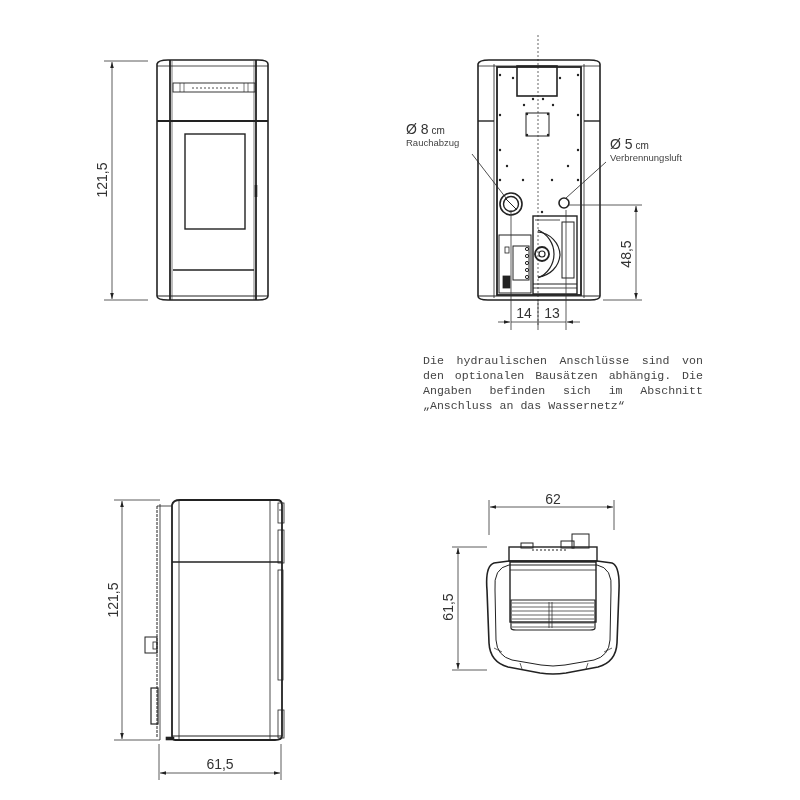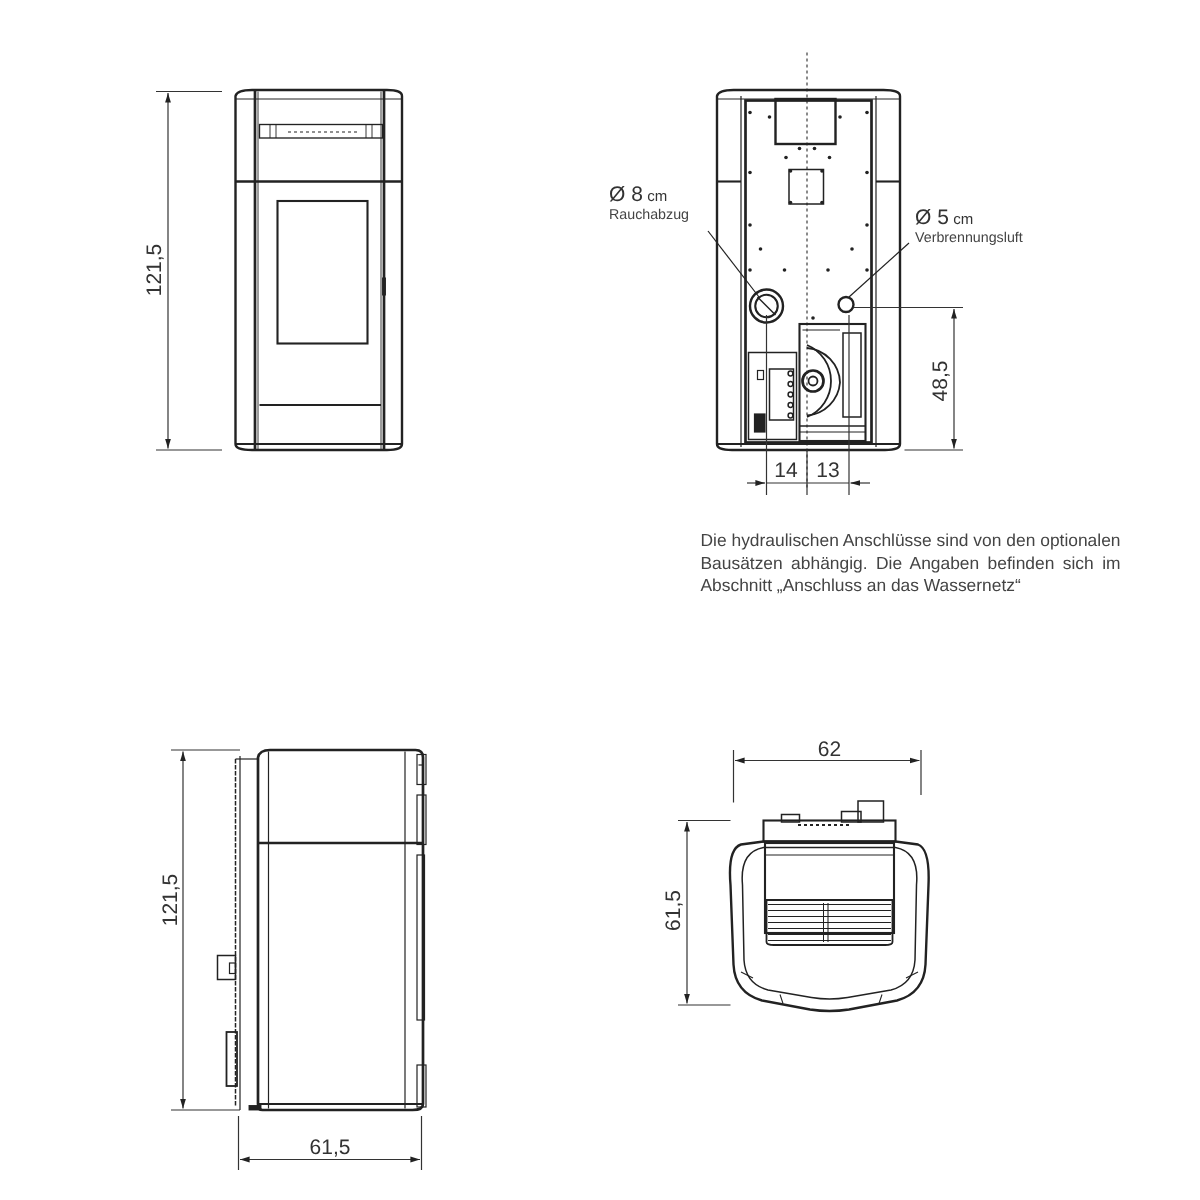--- a/index.html
+++ b/index.html
@@ -1,22 +1,22 @@
 <!DOCTYPE html>
 <html><head>
   <meta charset="utf-8">
   <style>
     html, body { margin: 0; padding: 0; background: #ffffff; }
     body { width: 800px; height: 800px; position: relative; overflow: hidden; font-family: "Liberation Sans", sans-serif; color: #333; }
     svg { position: absolute; left: 0; top: 0; }
     .dim-text { font-family: "Liberation Sans", sans-serif; fill: #333; }
     .note {
       position: absolute; left: 423px; top: 353px; width: 280px;
-      font-family: Liberation Sans, sans-serif; font-size: 11.6px; line-height: 15px;
-      color: #444; text-align: justify; text-align-last: left; margin-left: 44px;
+      font-family: Liberation Mono, monospace; font-size: 11.6px; line-height: 15px;
+      color: #444; text-align: justify; text-align-last: left;
     }
     .label-main { font-size: 14px; fill: #333; }
     .label-unit { font-size: 10px; fill: #333; }
     .label-sub { font-size: 9.5px; fill: #444; }
   </style>
 </head>
 <body>
 
 <svg width="800" height="800" viewBox="0 0 800 800" xmlns="http://www.w3.org/2000/svg">
   <defs>

